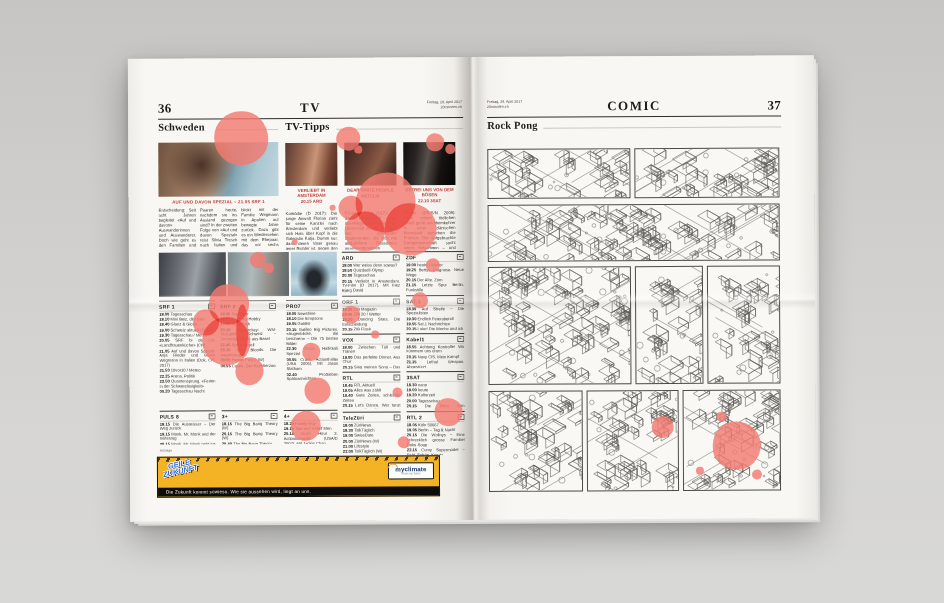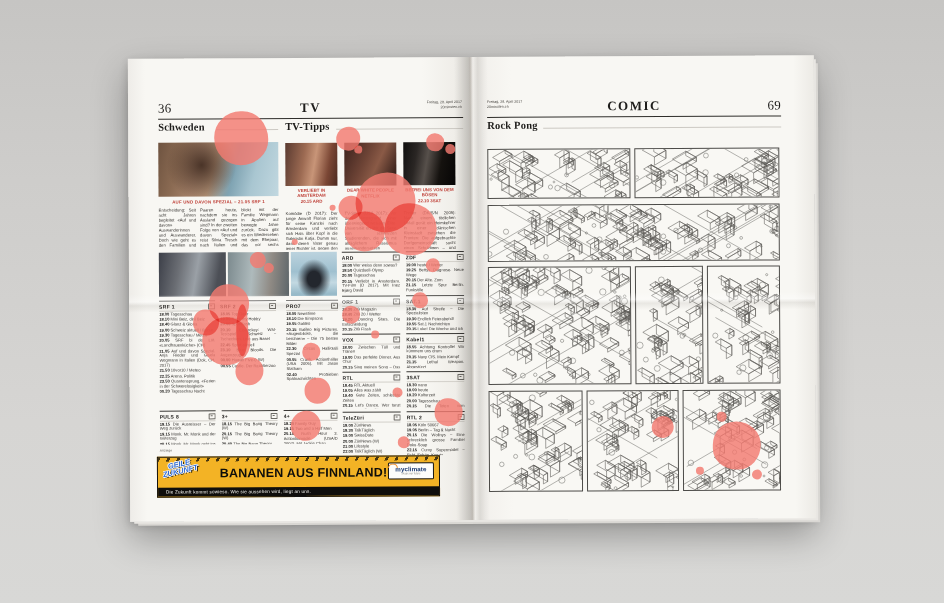--- a/index.html
+++ b/index.html
@@ -14,21 +14,21 @@
   .page-left{left:0;width:342px;background:linear-gradient(90deg,#eeece8 0%,#f8f7f3 5%,#f8f7f3 86%,#efede8 96%,#e2dfd9 100%);}
   .page-right{left:342px;width:344px;background:linear-gradient(90deg,#e7e4de 0%,#f3f1ed 4%,#f8f7f3 12%,#f8f7f3 94%,#eceae5 100%);}
   .fold-v{position:absolute;left:326px;top:0;bottom:0;width:34px;z-index:5;pointer-events:none;
      background:linear-gradient(90deg,rgba(0,0,0,0) 0%,rgba(0,0,0,.14) 42%,rgba(60,50,40,.22) 48%,rgba(255,255,255,.28) 56%,rgba(0,0,0,.08) 70%,rgba(0,0,0,0) 100%);}
   .fold-h{position:absolute;left:0;right:0;top:236px;height:18px;z-index:5;pointer-events:none;
      background:linear-gradient(180deg,rgba(0,0,0,0) 0%,rgba(255,255,255,.38) 40%,rgba(90,84,75,.10) 62%,rgba(0,0,0,0) 100%);}
   .splatter{position:absolute;inset:0;z-index:8;pointer-events:none;}
   .blob{position:absolute;mix-blend-mode:multiply;}
   
   .serif{font-family:"Liberation Serif","DejaVu Serif",serif;}
-  .pagenum{position:absolute;font-size:13px;font-weight:400;letter-spacing:.3px;}
+  .pagenum{position:absolute;font-size:13px;font-weight:700;letter-spacing:.3px;}
   .secname{position:absolute;font-size:13px;font-weight:600;letter-spacing:1.5px;text-align:center;}
   .dateblock{position:absolute;font-size:3.6px;line-height:4.6px;color:#45433f;}
   .rule{position:absolute;height:1px;background:#2f2e2b;}
   .titlerule{position:absolute;height:1px;background:#ccc9c3;}
   .sectitle{position:absolute;font-size:10.5px;font-weight:600;letter-spacing:.2px;}
   .photo{position:absolute;overflow:hidden;}
   .kicker{position:absolute;font-size:4.4px;font-weight:700;color:#bf4038;text-align:center;letter-spacing:.2px;white-space:nowrap;overflow:hidden;}
   .bodytxt{position:absolute;font-size:4.2px;line-height:5px;text-align:justify;color:#34322f;overflow:hidden;}
   .cols3{column-count:3;column-gap:4px;}
   .tipptitle{position:absolute;font-size:4.4px;line-height:5.2px;font-weight:700;color:#bf4038;text-align:center;overflow:hidden;}
@@ -345,36 +345,35 @@
             </div>
           </div>
         </div>
 
       <div class="adlabel" style="left:30px;top:390px;">Anzeige</div>
       <div class="ad" style="left:27px;top:398px;width:281px;height:39px;">
         <div class="graffiti">
           <div>GEILE</div>
           <div>ZUKUNFT</div>
         </div>
-        <div class="adhead">BANANEN AUS FINNLAND!</div>
         <div class="myclimate">
           <div class="mclogo"><i></i><span>myclimate</span></div>
           <div class="mctag">shape our future</div>
         </div>
         <div class="adbar">Die Zukunft kommt sowieso. Wie sie aussehen wird, liegt an uns.</div>
       </div>
     </div>
 
     <div class="page page-right">
       <div class="dateblock" style="left:17px;top:43px;text-align:left;">
         <div>Freitag, 28. April 2017</div>
         <div>20minuten.ch</div>
       </div>
       <div class="secname serif" style="left:17px;width:294px;top:42px;">COMIC</div>
-      <div class="pagenum serif" style="right:33px;top:42px;">69</div>
+      <div class="pagenum serif" style="right:33px;top:42px;">37</div>
       <div class="rule" style="left:17px;width:294px;top:60px;"></div>
 
       <div class="sectitle serif" style="left:17px;top:63px;">Rock Pong</div>
       <div class="titlerule" style="left:73px;width:238px;top:71px;"></div>
 
       <div id="comic">
           <div class="panel" style="left: 17px; top: 92px; width: 143px; height: 50px;">
             <svg viewBox="0 0 141 48">
               <path d="M106.1 18.5L115.4 13.1L121.3 16.5L111.9 21.8ZM111.9 21.8L121.3 16.5L121.3 22.3L111.9 27.7ZM115.4 13.1L121.3 16.5L121.3 22.3L115.4 18.9ZM27.0 34.9L39.3 27.9L46.6 32.1L34.3 39.1ZM34.3 39.1L46.6 32.1L46.6 42.7L34.3 49.8ZM39.3 27.9L46.6 32.1L46.6 42.7L39.3 38.5ZM34.9 7.9L40.6 4.6L49.5 9.7L43.7 13.1ZM43.7 13.1L49.5 9.7L49.5 13.7L43.7 17.0ZM40.6 4.6L49.5 9.7L49.5 13.7L40.6 8.6ZM29.6 46.5L35.7 43.0L39.9 45.5L33.8 49.0ZM33.8 49.0L39.9 45.5L39.9 50.4L33.8 53.9ZM35.7 43.0L39.9 45.5L39.9 50.4L35.7 47.9ZM14.3 14.9L21.2 10.9L34.1 18.4L27.3 22.3ZM27.3 22.3L34.1 18.4L34.1 28.7L27.3 32.7ZM21.2 10.9L34.1 18.4L34.1 28.7L21.2 21.3ZM126.7 45.9L132.8 42.4L137.5 45.2L131.5 48.6ZM131.5 48.6L137.5 45.2L137.5 51.1L131.5 54.6ZM132.8 42.4L137.5 45.2L137.5 51.1L132.8 48.4ZM33.2 11.1L41.6 6.2L45.8 8.6L37.4 13.5ZM37.4 13.5L45.8 8.6L45.8 12.1L37.4 17.0ZM41.6 6.2L45.8 8.6L45.8 12.1L41.6 9.7ZM13.1 39.9L20.6 35.6L32.3 42.3L24.8 46.6ZM24.8 46.6L32.3 42.3L32.3 51.4L24.8 55.7ZM20.6 35.6L32.3 42.3L32.3 51.4L20.6 44.7ZM123.0 26.0L132.6 20.5L144.4 27.3L134.8 32.8ZM134.8 32.8L144.4 27.3L144.4 31.1L134.8 36.6ZM132.6 20.5L144.4 27.3L144.4 31.1L132.6 24.3ZM0.6 18.5L8.7 13.8L17.4 18.8L9.3 23.5ZM9.3 23.5L17.4 18.8L17.4 23.0L9.3 27.7ZM8.7 13.8L17.4 18.8L17.4 23.0L8.7 18.0ZM2.8 24.6L10.2 20.4L20.7 26.4L13.3 30.7ZM13.3 30.7L20.7 26.4L20.7 36.5L13.3 40.8ZM10.2 20.4L20.7 26.4L20.7 36.5L10.2 30.5ZM137.3 22.3L146.5 17.0L158.3 23.8L149.1 29.1ZM149.1 29.1L158.3 23.8L158.3 28.3L149.1 33.6ZM146.5 17.0L158.3 23.8L158.3 28.3L146.5 21.4ZM98.8 3.9L102.1 2.0L112.7 8.2L109.4 10.1ZM109.4 10.1L112.7 8.2L112.7 16.7L109.4 18.6ZM102.1 2.0L112.7 8.2L112.7 16.7L102.1 10.5ZM101.2 24.9L114.3 17.3L125.0 23.6L112.0 31.1ZM112.0 31.1L125.0 23.6L125.0 30.7L112.0 38.2ZM114.3 17.3L125.0 23.6L125.0 30.7L114.3 24.5ZM105.8 33.2L118.6 25.8L129.6 32.2L116.8 39.5ZM116.8 39.5L129.6 32.2L129.6 35.5L116.8 42.9ZM118.6 25.8L129.6 32.2L129.6 35.5L118.6 29.1ZM74.7 11.0L80.0 8.0L85.1 10.9L79.8 14.0ZM79.8 14.0L85.1 10.9L85.1 15.7L79.8 18.8ZM80.0 8.0L85.1 10.9L85.1 15.7L80.0 12.7ZM115.5 47.2L127.2 40.5L133.1 43.8L121.4 50.6ZM121.4 50.6L133.1 43.8L133.1 48.8L121.4 55.5ZM127.2 40.5L133.1 43.8L133.1 48.8L127.2 45.4ZM123.4 8.3L136.7 0.6L140.5 2.8L127.3 10.5ZM127.3 10.5L140.5 2.8L140.5 6.3L127.3 13.9ZM136.7 0.6L140.5 2.8L140.5 6.3L136.7 4.0ZM71.9 37.3L78.2 33.7L91.8 41.6L85.6 45.2ZM85.6 45.2L91.8 41.6L91.8 47.6L85.6 51.3ZM78.2 33.7L91.8 41.6L91.8 47.6L78.2 39.8ZM23.6 8.3L35.5 1.4L44.5 6.6L32.6 13.5ZM32.6 13.5L44.5 6.6L44.5 12.9L32.6 19.7ZM35.5 1.4L44.5 6.6L44.5 12.9L35.5 7.7ZM36.4 47.5L42.5 44.0L53.4 50.3L47.3 53.8ZM47.3 53.8L53.4 50.3L53.4 52.9L47.3 56.4ZM42.5 44.0L53.4 50.3L53.4 52.9L42.5 46.6ZM74.8 13.5L83.6 8.4L86.7 10.2L77.9 15.2ZM77.9 15.2L86.7 10.2L86.7 20.6L77.9 25.7ZM83.6 8.4L86.7 10.2L86.7 20.6L83.6 18.8ZM32.2 21.5L38.3 18.0L41.6 19.9L35.5 23.4ZM35.5 23.4L41.6 19.9L41.6 24.7L35.5 28.2ZM38.3 18.0L41.6 19.9L41.6 24.7L38.3 22.8ZM104.5 2.6L115.8 -3.9L118.9 -2.1L107.6 4.4ZM107.6 4.4L118.9 -2.1L118.9 3.8L107.6 10.3ZM115.8 -3.9L118.9 -2.1L118.9 3.8L115.8 2.0ZM66.2 5.3L75.7 -0.2L80.9 2.8L71.4 8.4ZM71.4 8.4L80.9 2.8L80.9 12.9L71.4 18.4ZM75.7 -0.2L80.9 2.8L80.9 12.9L75.7 9.8ZM125.6 14.9L131.7 11.3L138.4 15.2L132.3 18.7ZM132.3 18.7L138.4 15.2L138.4 21.6L132.3 25.1ZM131.7 11.3L138.4 15.2L138.4 21.6L131.7 17.7ZM4.3 7.6L16.8 0.4L23.7 4.4L11.1 11.6ZM11.1 11.6L23.7 4.4L23.7 7.5L11.1 14.7ZM16.8 0.4L23.7 4.4L23.7 7.5L16.8 3.5ZM32.6 27.2L40.8 22.5L54.2 30.2L46.0 35.0ZM46.0 35.0L54.2 30.2L54.2 36.9L46.0 41.7ZM40.8 22.5L54.2 30.2L54.2 36.9L40.8 29.2Z" fill="#f9f8f4" stroke="#5b5a56" stroke-width=".55"></path>
               <path d="M35.3 -24.8L209.5 75.8M83.3 32.9L164.0 -13.7M-62.8 -45.0L164.0 86.0M-52.6 -6.1L91.7 77.2M-83.5 108.1L152.1 -27.9M64.4 56.5L170.0 -4.5M76.2 25.4a1.9548738745972514 1.9548738745972514 0 1 0 3.9097477491945027 0a1.9548738745972514 1.9548738745972514 0 1 0 -3.9097477491945027 0M66.3 38.5a2.726666569150984 2.726666569150984 0 1 0 5.453333138301968 0a2.726666569150984 2.726666569150984 0 1 0 -5.453333138301968 0M136.9 25.3a1.32729156203568 1.32729156203568 0 1 0 2.65458312407136 0a1.32729156203568 1.32729156203568 0 1 0 -2.65458312407136 0M126.9 44.0a2.329698990099132 2.329698990099132 0 1 0 4.659397980198264 0a2.329698990099132 2.329698990099132 0 1 0 -4.659397980198264 0M1.5 29.2a1.188605810329318 1.188605810329318 0 1 0 2.377211620658636 0a1.188605810329318 1.188605810329318 0 1 0 -2.377211620658636 0M64.6 32.4a0.9237814879044891 0.9237814879044891 0 1 0 1.8475629758089782 0a0.9237814879044891 0.9237814879044891 0 1 0 -1.8475629758089782 0M120.8 35.9a2.825421738810837 2.825421738810837 0 1 0 5.650843477621674 0a2.825421738810837 2.825421738810837 0 1 0 -5.650843477621674 0M59.9 37.4a2.0914679687470197 2.0914679687470197 0 1 0 4.182935937494039 0a2.0914679687470197 2.0914679687470197 0 1 0 -4.182935937494039 0" fill="none" stroke="#6b6a66" stroke-width=".5"></path>

